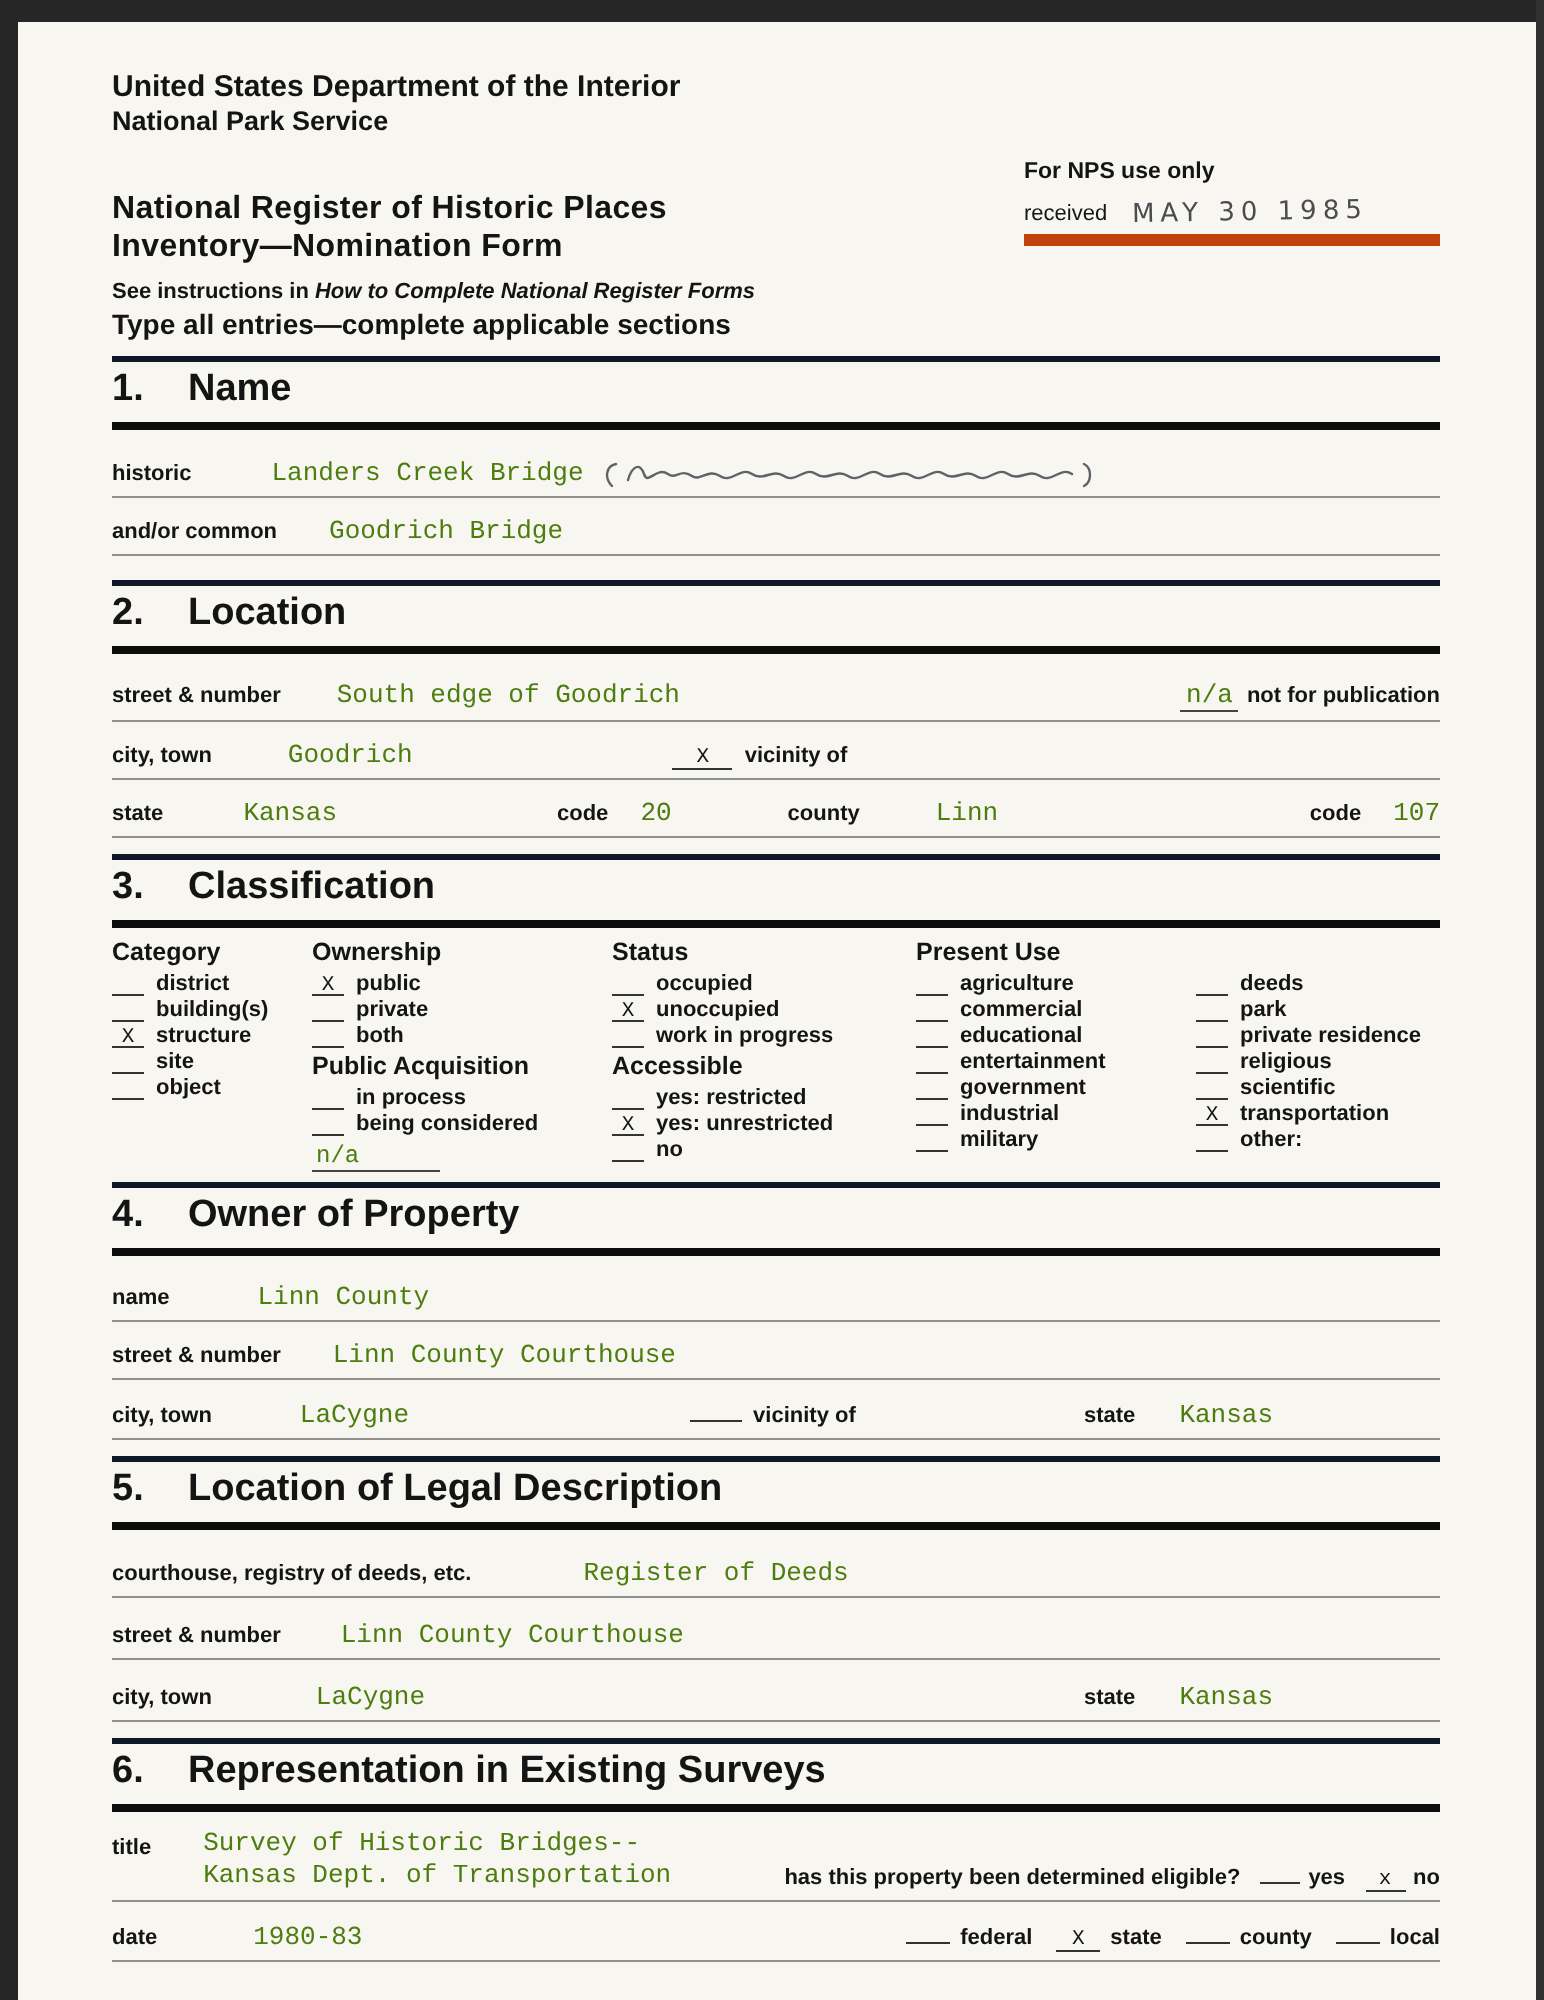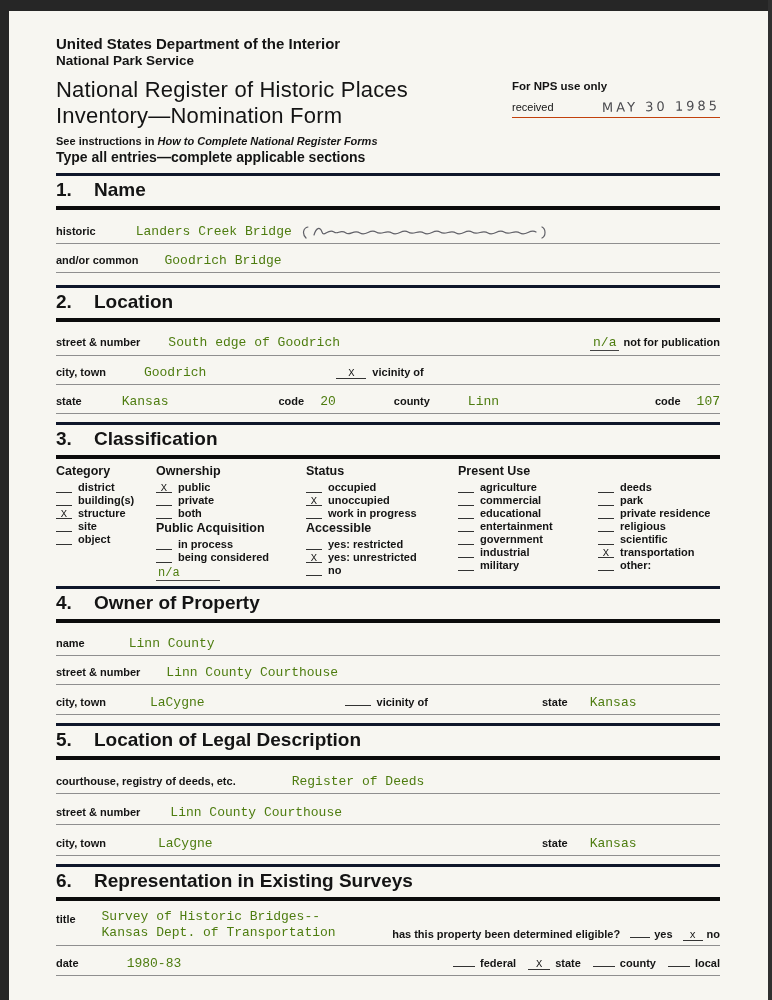--- a/index.html
+++ b/index.html
@@ -10,24 +10,24 @@
   .edge-left { position:absolute; top:0; left:0; width:9px; height:100%; background:#262626; }
   .edge-right { position:absolute; top:0; right:0; width:4px; height:100%; background:#303030; }
   .content { position:absolute; top:11px; left:9px; right:4px; bottom:0; padding:12px 48px 0 47px; }
 
   .hdr-row { display:flex; justify-content:space-between; }
   .small { font-size:10px; font-weight:bold; line-height:1.3; color:#1a1a1a; }
   .dept { font-size:15px; font-weight:bold; margin-top:12px; }
   .service { font-size:13.5px; font-weight:bold; margin-top:1px; }
 
   .title-row { display:flex; justify-content:space-between; margin-top:9px; }
-  .big-title { font-size:22px; font-weight:normal; line-height:1.16; letter-spacing:.2px; }
+  .big-title { font-size:16px; font-weight:bold; line-height:1.16; letter-spacing:.2px;margin-top:19px; }
   .nps-box { width:208px; font-size:11px; padding-top:3px; }
   .nps-box .b { font-weight:bold; font-size:11.5px; }
-  .nps-line { display:flex; align-items:baseline; border-bottom:1px solid #c2410c; padding-bottom:3px; margin-top:7px;justify-content:space-between; }
+  .nps-line { display:flex; align-items:baseline; border-bottom:6px solid #c2410c; padding-bottom:3px; margin-top:7px; }
   .stamp { font-family:"DejaVu Sans", sans-serif; font-size:13px; letter-spacing:3px; color:#4c4c50; margin-left:12px; transform:rotate(-1deg); white-space:nowrap; }
 
   .instr { font-size:11px; font-weight:bold; margin-top:7px; }
   .instr i { font-style:italic; }
   .type-entries { font-size:14px; font-weight:bold; margin-top:2px; }
 
   .secbar { border-top:3px solid #0f172a; border-bottom:4px solid #0c0c0c; padding:3px 0 5px; margin-top:8px; }
   .secbar .num { font-size:19px; font-weight:bold; display:inline-block; width:38px; }
   .secbar .t { font-size:19px; font-weight:bold; }
 

